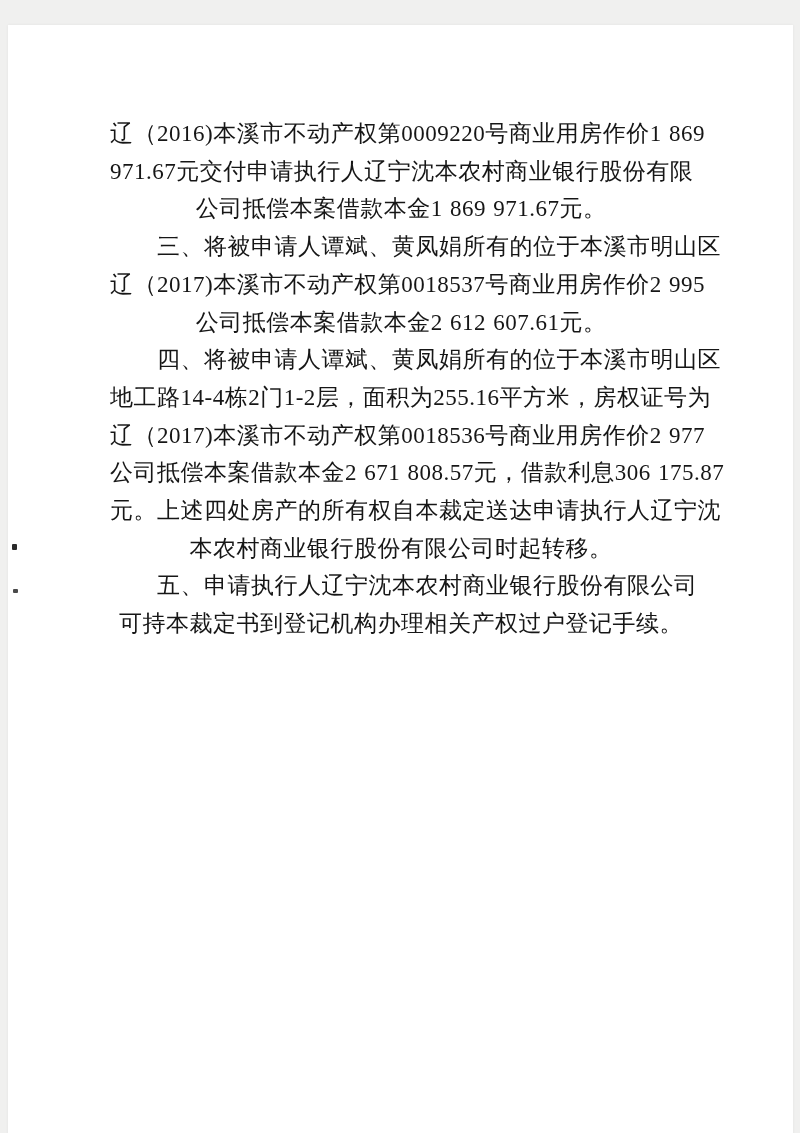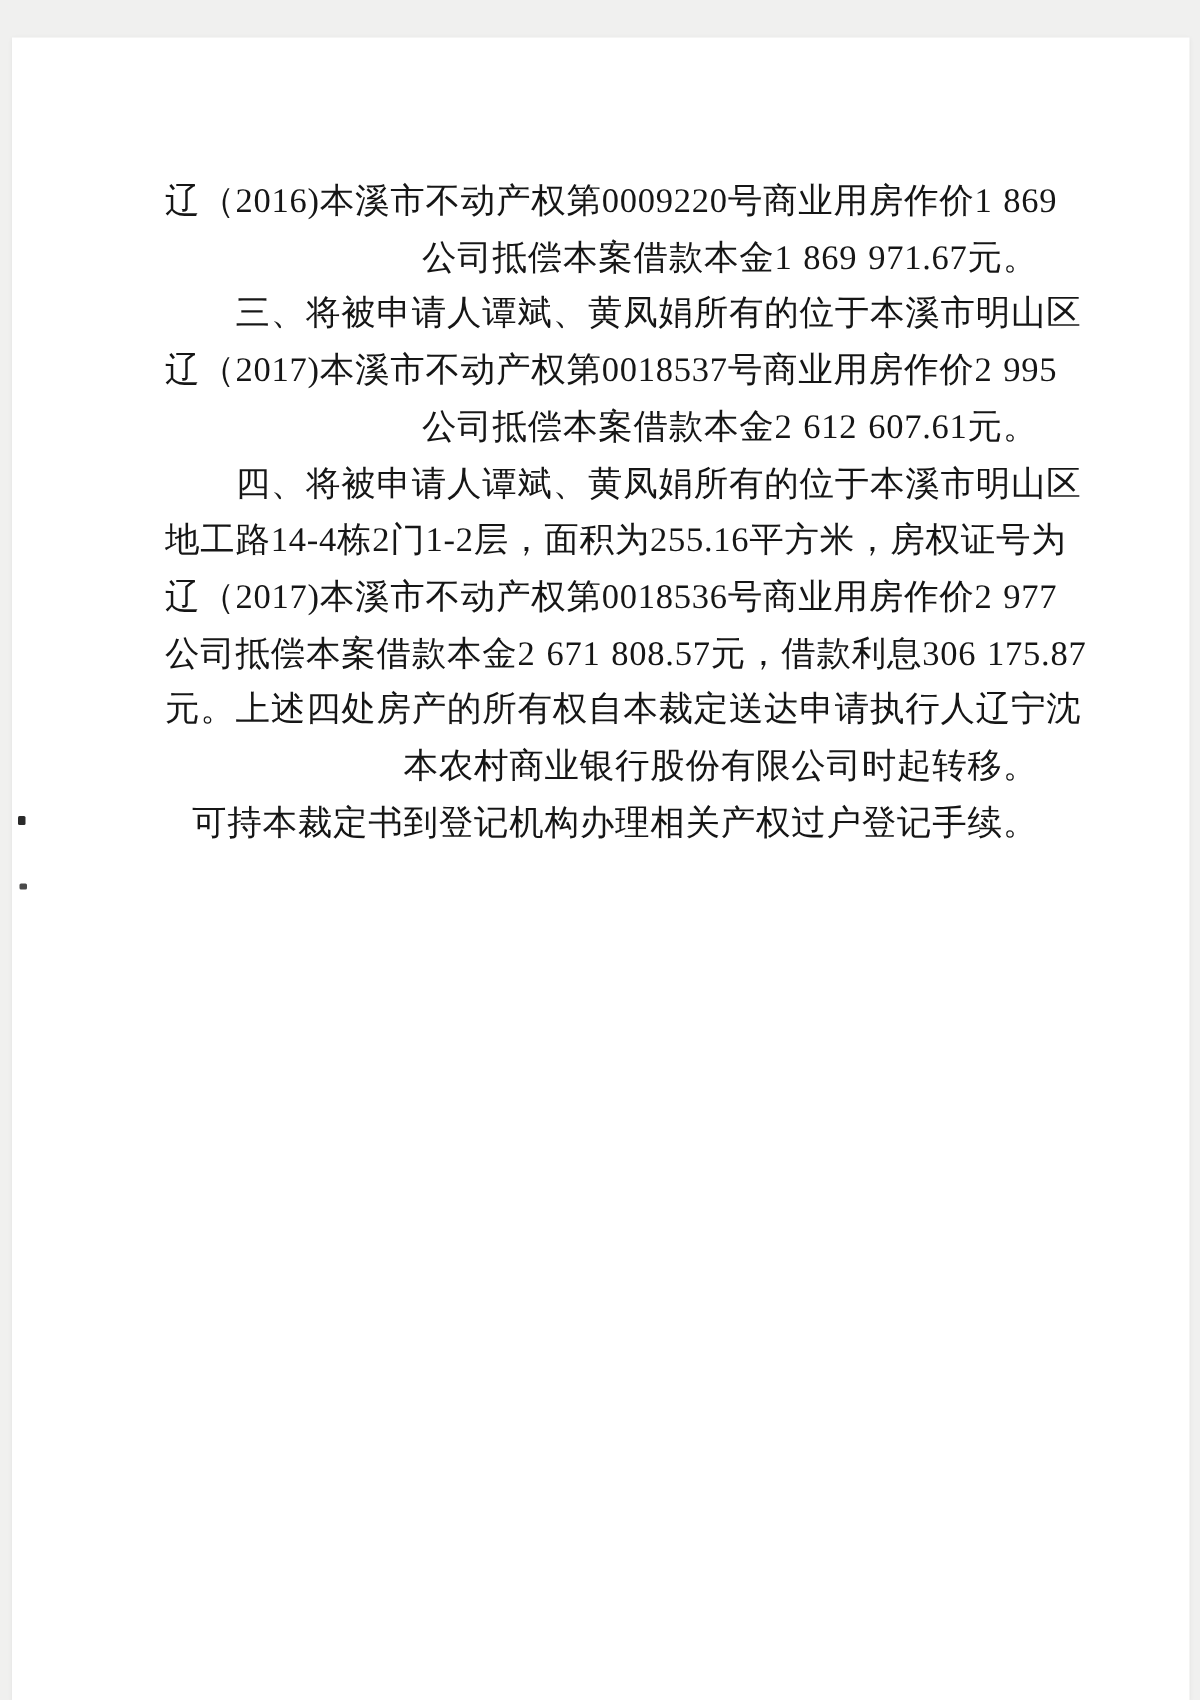--- a/index.html
+++ b/index.html
@@ -27,21 +27,21 @@
     top: 90px;
     width: 582px;
     font-size: 23px;
     line-height: 37.7px;
     color: #161616;
     letter-spacing: 0.5px;
     word-spacing: 1px;
   }
   .ln {
     white-space: nowrap;
-    text-align: right;
+    text-align: center;
   }
   .jl {
     text-align: justify;
     text-align-last: justify;
     text-justify: inter-character;
   }
   .ind {
     padding-left: 47px;
   }
   .speck {
@@ -55,26 +55,28 @@
 </head>
 <body>
 
 <div class="paper">
 
   <div class="speck speck-1"></div>
   <div class="speck speck-2"></div>
 
   <div class="text-block">
     <div class="ln jl">辽（2016)本溪市不动产权第0009220号商业用房作价1 869</div>
+    <div class="ln jl">971.67元交付申请执行人辽宁沈本农村商业银行股份有限</div>
     <div class="ln">公司抵偿本案借款本金1 869 971.67元。</div>
     <div class="ln jl ind">三、将被申请人谭斌、黄凤娟所有的位于本溪市明山区</div>
     <div class="ln jl">辽（2017)本溪市不动产权第0018537号商业用房作价2 995</div>
     <div class="ln">公司抵偿本案借款本金2 612 607.61元。</div>
     <div class="ln jl ind">四、将被申请人谭斌、黄凤娟所有的位于本溪市明山区</div>
     <div class="ln jl">地工路14-4栋2门1-2层，面积为255.16平方米，房权证号为</div>
     <div class="ln jl">辽（2017)本溪市不动产权第0018536号商业用房作价2 977</div>
     <div class="ln jl">公司抵偿本案借款本金2 671 808.57元，借款利息306 175.87</div>
     <div class="ln jl">元。上述四处房产的所有权自本裁定送达申请执行人辽宁沈</div>
     <div class="ln">本农村商业银行股份有限公司时起转移。</div>
+    <div class="ln jl ind">五、申请执行人辽宁沈本农村商业银行股份有限公司</div>
     <div class="ln">可持本裁定书到登记机构办理相关产权过户登记手续。</div>
   </div>
 
 </div>
 
 </body></html>

